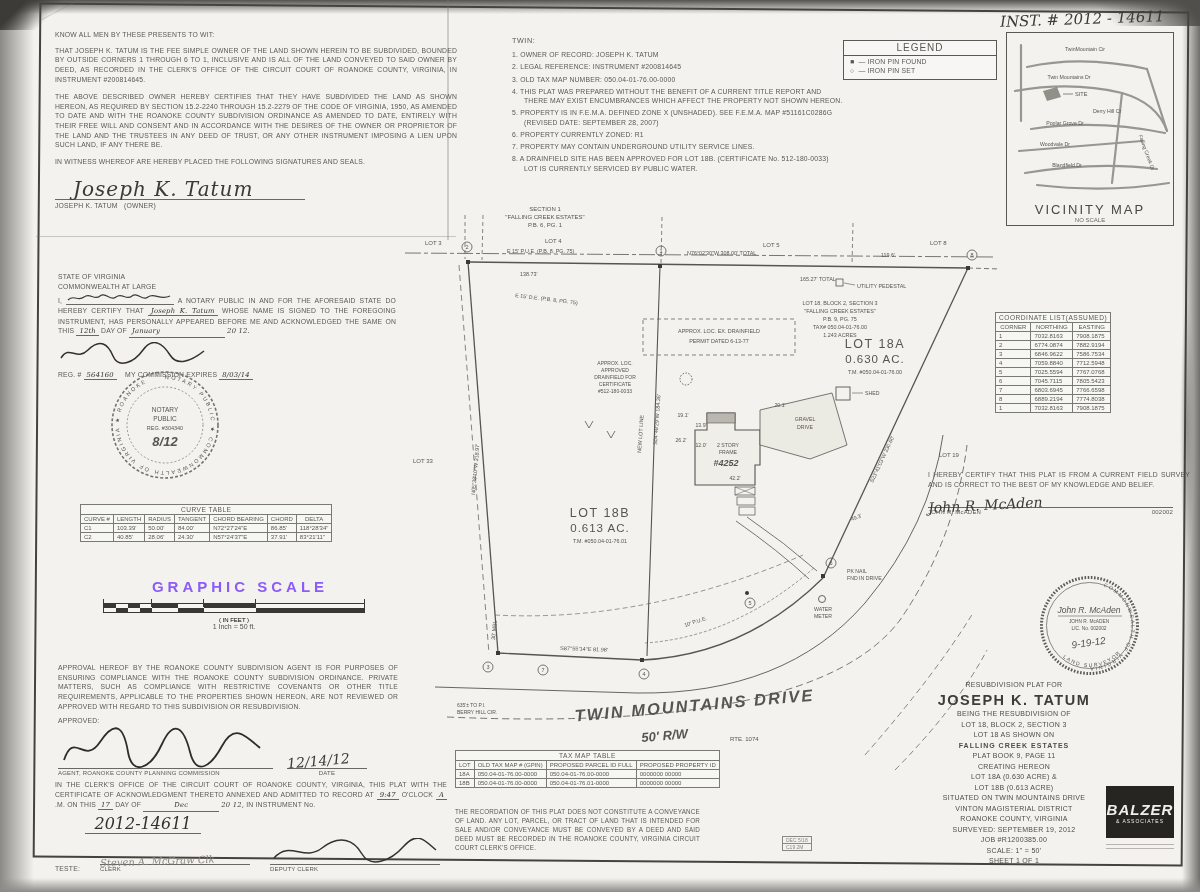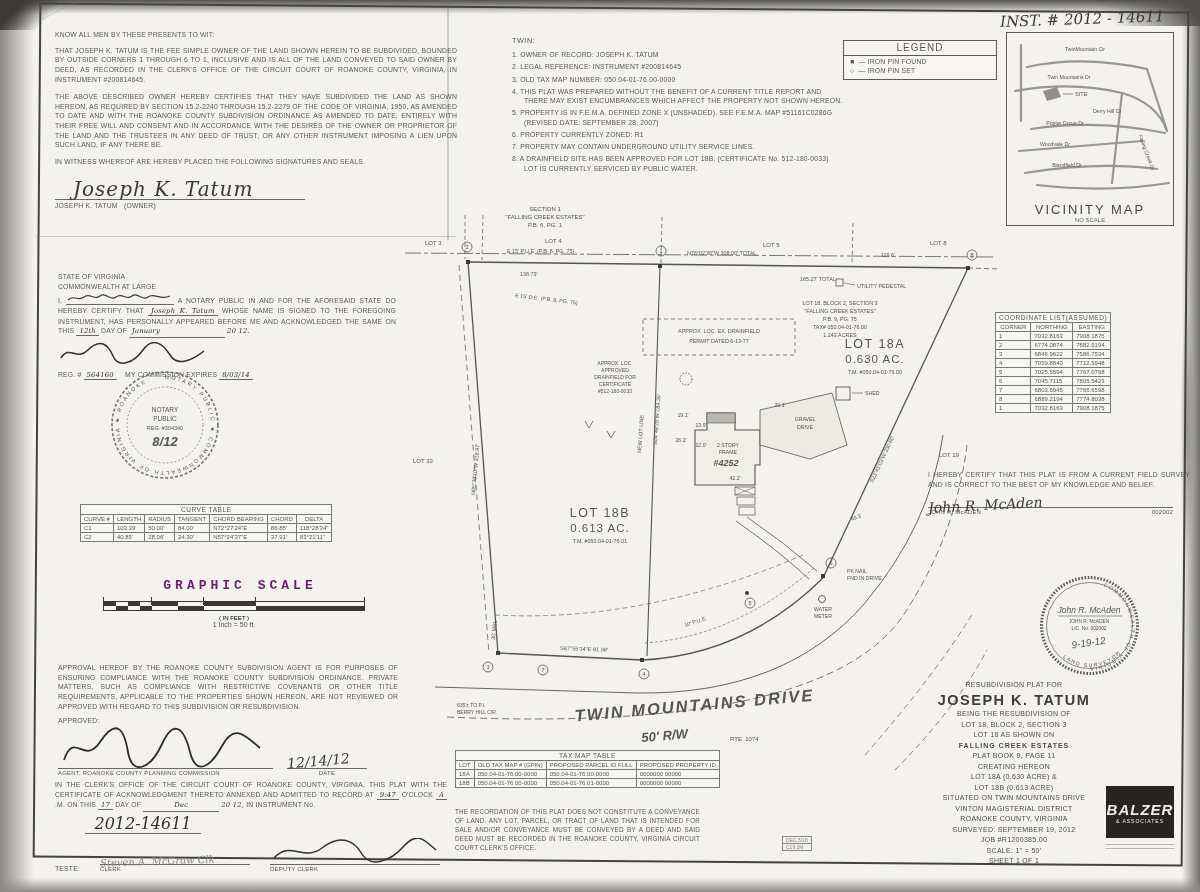--- a/index.html
+++ b/index.html
@@ -27,21 +27,21 @@
   .sig-big{font-size:20px;transform:rotate(-4deg);transform-origin:left bottom;letter-spacing:1px;}
   .uline{border-bottom:1px solid #6a6863;}
   .fill{font-family:"DejaVu Serif",serif;font-style:italic;color:#33312d;padding:0 3px;border-bottom:1px solid #6a6863;}
   table.tbl{border-collapse:collapse;background:rgba(255,255,255,.3);}
   .tbl th,.tbl td{border:1px solid #7b7974;font-size:6px;color:#5b5954;padding:1px 3px;font-weight:normal;white-space:nowrap;}
   .tbl .tt{font-size:6.6px;letter-spacing:.5px;}
   .box{border:1.5px solid #5a5853;}
   .tb-line{font-size:7px;color:#4f4d48;line-height:1.5;letter-spacing:.3px;text-align:center;}
   .tb-big{font-size:14.5px;font-weight:bold;letter-spacing:1.5px;line-height:1.3;color:#3f3d39;}
   .logo{background:#262522;color:#f1efe9;text-align:center;}
-  .scale-title{font-family:Liberation Mono, monospace;font-weight:bold;font-size:13px;letter-spacing:4px;color:#701a75;}
+  .scale-title{font-family:Liberation Sans, sans-serif;font-weight:bold;font-size:15px;letter-spacing:4px;color:#8b5cf6;}
   .sbar-row{display:flex;height:4px;}
   .sbar-row i{display:block;height:4px;}
   .cb{background:#3a3834;} .cw{background:#f7f6f2;}
   svg text{fill:#57554f;font-family:"Liberation Sans",sans-serif;}
   .note-item{padding-left:12px;text-indent:-12px;margin-bottom:2.5px;}
 </style>
 </head>
 <body>
 
 <div class="stage">

